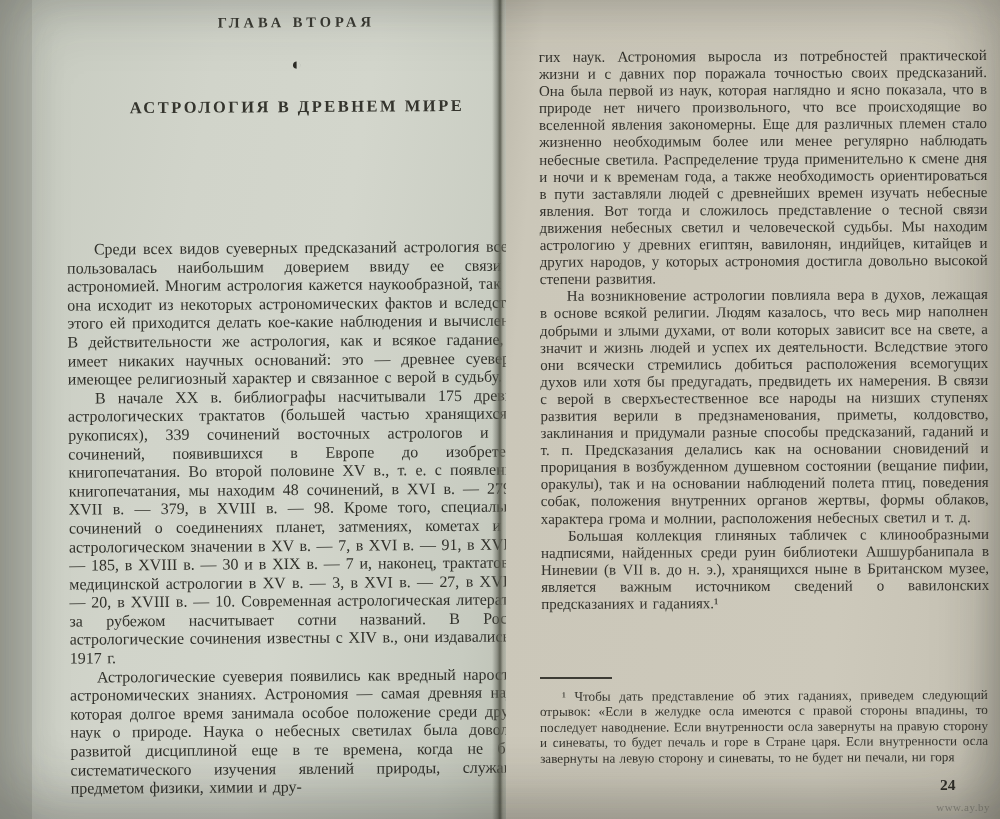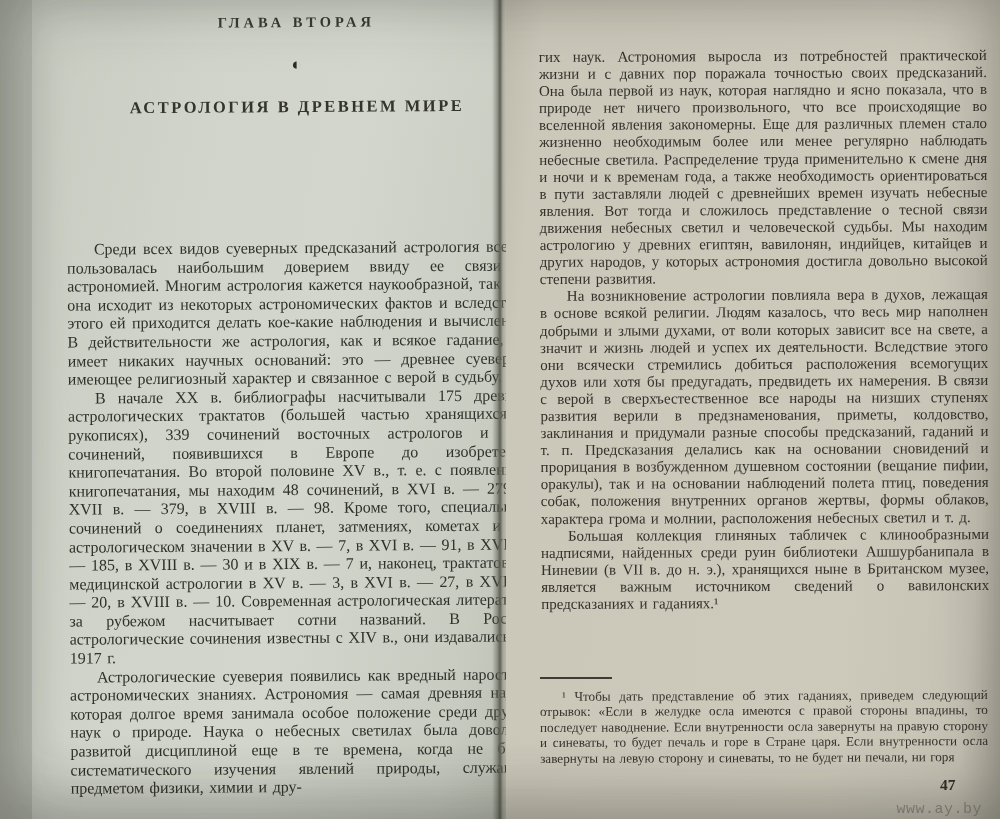--- a/index.html
+++ b/index.html
@@ -98,23 +98,23 @@
     transform: rotate(-0.25deg);
   }
   .page-number {
     position: absolute; left: 940px; top: 776px;
     width: 40px;
     font-size: 15.5px; font-weight: bold;
     color: #2f2e28;
     text-align: left;
   }
   .watermark {
-    position: absolute; right: 18px; top: 801px;
-    font-family: Liberation Mono, monospace;
-    font-size: 15px;
+    position: absolute; right: 10px; top: 801px;
+    font-family: Liberation Serif, serif;
+    font-size: 11px;
     color: rgba(125,124,116,0.75);
     letter-spacing: 0.5px;
   }
 </style>
 </head>
 <body>
 
 <div class="photo">
 
   <div class="page-left">
@@ -137,19 +137,19 @@
   <div class="right-body">
     <p>гих наук. Астрономия выросла из потребностей практической жизни и с давних пор поражала точностью своих предсказаний. Она была первой из наук, которая наглядно и ясно показала, что в природе нет ничего произвольного, что все происходящие во вселенной явления закономерны. Еще для различных племен стало жизненно необходимым более или менее регулярно наблюдать небесные светила. Распределение труда применительно к смене дня и ночи и к временам года, а также необходимость ориентироваться в пути заставляли людей с древнейших времен изучать небесные явления. Вот тогда и сложилось представление о тесной связи движения небесных светил и человеческой судьбы. Мы находим астрологию у древних египтян, вавилонян, индийцев, китайцев и других народов, у которых астрономия достигла довольно высокой степени развития.</p>
     <p class="indent">На возникновение астрологии повлияла вера в духов, лежащая в основе всякой религии. Людям казалось, что весь мир наполнен добрыми и злыми духами, от воли которых зависит все на свете, а значит и жизнь людей и успех их деятельности. Вследствие этого они всячески стремились добиться расположения всемогущих духов или хотя бы предугадать, предвидеть их намерения. В связи с верой в сверхъестественное все народы на низших ступенях развития верили в предзнаменования, приметы, колдовство, заклинания и придумали разные способы предсказаний, гаданий и т. п. Предсказания делались как на основании сновидений и прорицания в возбужденном душевном состоянии (вещание пифии, оракулы), так и на основании наблюдений полета птиц, поведения собак, положения внутренних органов жертвы, формы облаков, характера грома и молнии, расположения небесных светил и т. д.</p>
     <p class="indent">Большая коллекция глиняных табличек с клинообразными надписями, найденных среди руин библиотеки Ашшурбанипала в Ниневии (в VII в. до н. э.), хранящихся ныне в Британском музее, является важным источником сведений о вавилонских предсказаниях и гаданиях.¹</p>
   </div>
 
   <div class="footnote-rule"></div>
 
   <p class="footnote">¹ Чтобы дать представление об этих гаданиях, приведем следующий отрывок: «Если в желудке осла имеются с правой стороны впадины, то последует наводнение. Если внутренности осла завернуты на правую сторону и синеваты, то будет печаль и горе в Стране царя. Если внутренности осла завернуты на левую сторону и синеваты, то не будет ни печали, ни горя</p>
 
-  <div class="page-number">47</div>
+  <div class="page-number">24</div>
 
   <div class="watermark">www.ay.by</div>
 
   <div class="vignette"></div>
 
 </div>
 
 </body></html>

